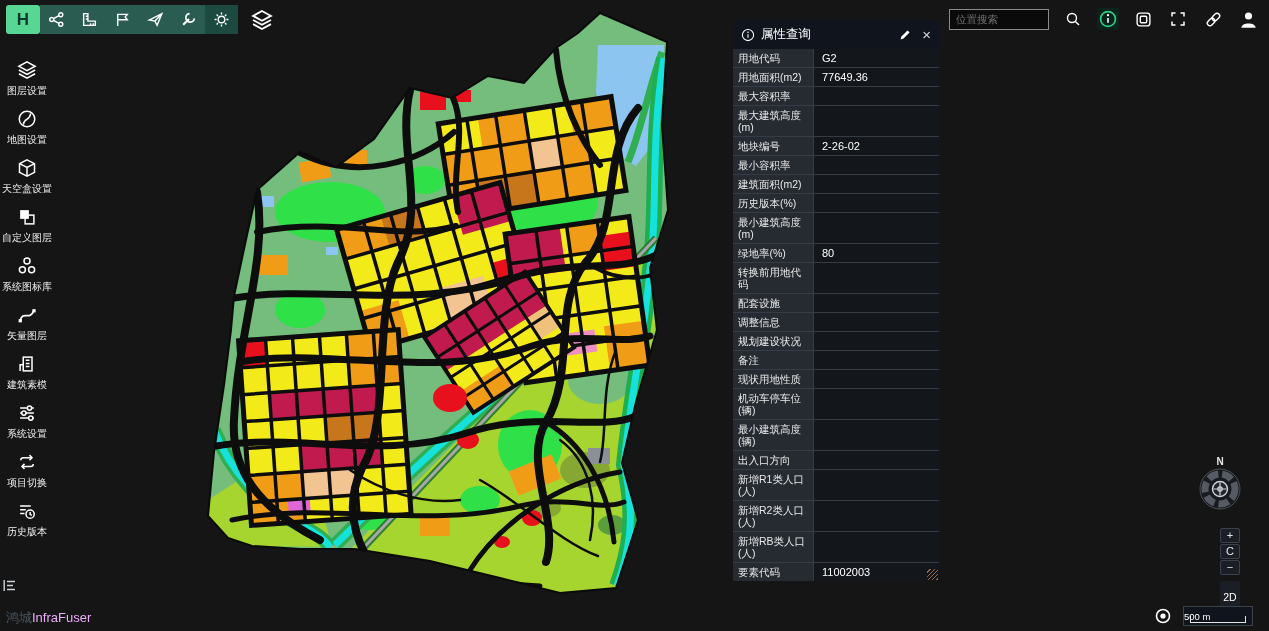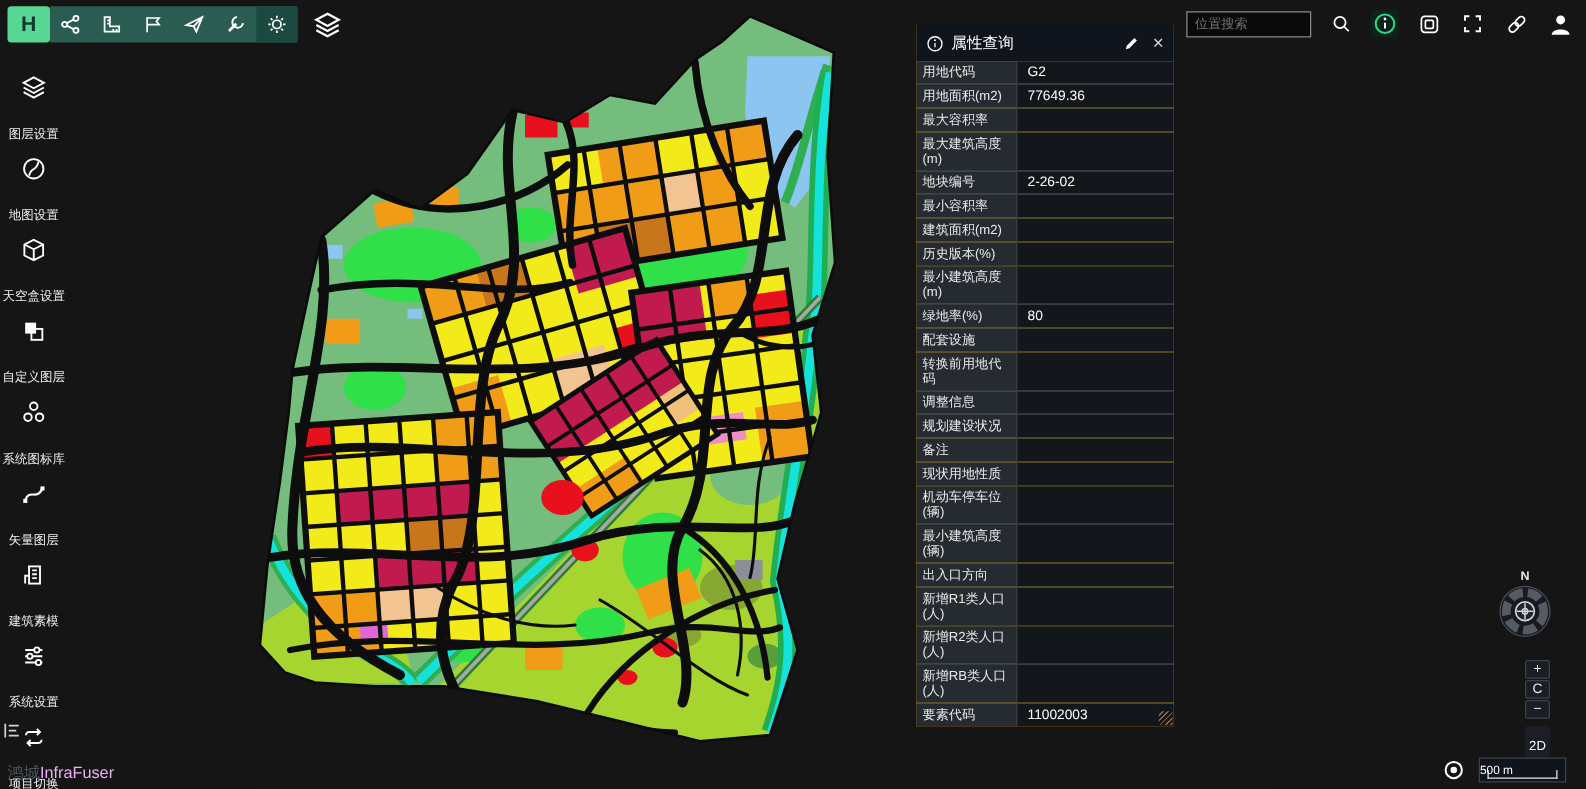--- a/index.html
+++ b/index.html
@@ -15,25 +15,25 @@
   .logo-tile { width:34px; height:29px; background:#57d694; border-radius:3px; display:flex;
     align-items:center; justify-content:center; font-weight:bold; font-size:17px; color:#0e3b2e; cursor:pointer;}
   .tool-strip { display:flex; height:29px; background:#2a5c51; border-radius:0 3px 3px 0; }
   .tool-btn { width:33px; height:29px; display:flex; align-items:center; justify-content:center; cursor:pointer; }
   .tool-btn.active { background:#1c4a40; }
   .layers-toggle { margin-left:9px; width:30px; height:29px; display:flex; align-items:center; justify-content:center; cursor:pointer; }
   .icon-svg { display:block; }
 
   
   .sidebar { position:absolute; left:0; top:55px; width:54px; display:flex; flex-direction:column; }
-  .side-item { display:flex; flex-direction:column; align-items:center; gap:20px; padding:5px 0 6px 0; cursor:pointer; }
+  .side-item { display:flex; flex-direction:column; align-items:center; gap:4px; padding:5px 0 6px 0; cursor:pointer; }
   .side-item .lbl { font-size:10px; color:#f0f0f0; white-space:nowrap; }
 
   
-  .panel { position:absolute; left:733px; top:20px; width:206px; background:#eab308; }
+  .panel { position:absolute; left:733px; top:20px; width:206px; background:#b91c1c; }
   .panel-header { height:29px; background:#10141d; display:flex; align-items:center; padding:0 8px; }
   .panel-title { font-size:12.5px; margin-left:6px; flex:1; }
   .panel-header .hicon { cursor:pointer; margin-left:10px; display:flex; align-items:center; }
   .close-x { font-size:15px; color:#d8d8d8; line-height:1; cursor:pointer; margin-left:10px; }
   .ptable { width:100%; }
   .prow { display:flex; }
   .prow + .prow { border-top:1px solid #363c44; }
   .plabel { width:80px; background:#262b31; color:#e9e9e9; font-size:10.5px; line-height:12px; padding:3px 5px; }
   .pvalue { flex:1; background:#13161b; color:#fff; font-size:11px; line-height:12px; padding:3px 8px;
     border-left:1px solid #363c44; display:flex; align-items:center; }
@@ -409,26 +409,26 @@
           <div class="plabel">最小建筑高度(m)</div>
           <div class="pvalue"></div>
         </div>
 
         <div class="prow">
           <div class="plabel">绿地率(%)</div>
           <div class="pvalue">80</div>
         </div>
 
         <div class="prow">
+          <div class="plabel">转换前用地代码</div>
+          <div class="pvalue"></div>
+        </div>
+
+        <div class="prow">
           <div class="plabel">配套设施</div>
-          <div class="pvalue"></div>
-        </div>
-
-        <div class="prow">
-          <div class="plabel">转换前用地代码</div>
           <div class="pvalue"></div>
         </div>
 
         <div class="prow">
           <div class="plabel">调整信息</div>
           <div class="pvalue"></div>
         </div>
 
         <div class="prow">
           <div class="plabel">规划建设状况</div>

